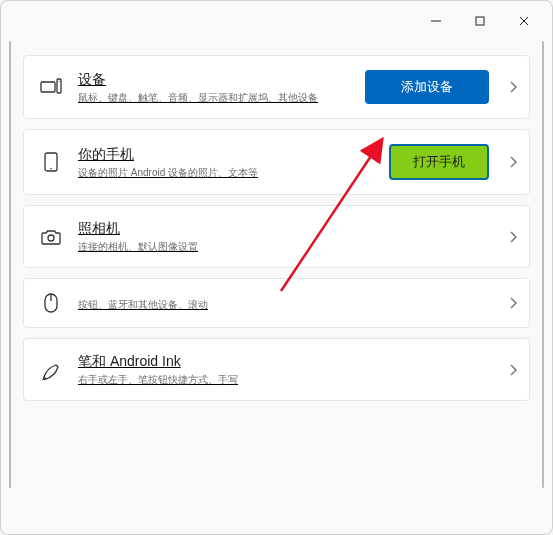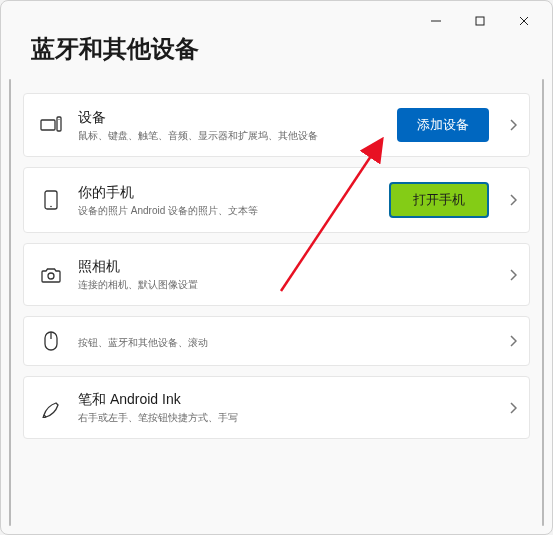--- a/index.html
+++ b/index.html
@@ -5,24 +5,24 @@
 html,body{margin:0;padding:0;font-family:"Segoe UI","Microsoft YaHei",sans-serif;background:#f3f3f3;}
 .window{width:553px;height:535px;background:#f9f9f9;position:relative;box-sizing:border-box;border:1px solid #d0d0d0;border-radius:8px;overflow:hidden;}
 .titlebar{height:40px;display:flex;justify-content:flex-end;align-items:center;padding:0 6px;}
 .win-btn{width:44px;height:30px;display:flex;align-items:center;justify-content:center;color:#222;cursor:pointer;}
 .page-title{font-size:24px;font-weight:600;color:#1b1b1b;padding:0 30px 14px 30px;margin-top:-8px;}
 .content{padding:4px 22px 0 22px;height:calc(100% - 90px);overflow:hidden;position:relative;}
 .scroll-shadow-left{position:absolute;left:8px;top:0;width:2px;height:100%;background:rgba(0,0,0,.25);border-radius:2px;}
 .scroll-shadow-right{position:absolute;right:8px;top:0;width:2px;height:100%;background:rgba(0,0,0,.25);border-radius:2px;}
 .card{background:#fff;border:1px solid #e6e6e6;border-radius:4px;margin:10px 0;display:flex;align-items:center;padding:14px 12px 14px 14px;gap:14px;cursor:pointer;}
 .card .icon-slot{width:26px;display:flex;align-items:center;justify-content:center;color:#333;flex-shrink:0;}
-.card .texts{flex:1;min-width:0;}
+.card .texts{flex:1;min-width:0;text-decoration:underline;}
 .card .title{font-size:14px;color:#1b1b1b;font-weight:400;}
 .card .subtitle{font-size:10px;color:#6b6b6b;margin-top:2px;line-height:1.3;}
-.primary-btn{background:#0067c0;color:#fff;border:none;border-radius:4px;font-size:13px;padding:8px 20px;cursor:pointer;flex-shrink:0;}
+.primary-btn{background:#0067c0;color:#fff;border:none;border-radius:4px;font-size:13px;padding:8px 36px;cursor:pointer;flex-shrink:0;}
 .secondary-btn{background:#84cc16;color:#1b1b1b;border:2px solid #0369a1;border-radius:4px;font-size:13px;padding:7px 22px;cursor:pointer;margin-right:0;flex-shrink:0;}
 .chev{color:#777;flex-shrink:0;margin-left:6px;display:flex;align-items:center;}
 .arrow-annotation{position:absolute;pointer-events:none;z-index:50;}
 svg.ico{display:block;}
 </style>
 </head>
 <body>
 
 <div class="window">
 
@@ -37,21 +37,20 @@
           <rect x="1" y="1" width="8" height="8" fill="none" stroke="#222" stroke-width="1"></rect>
         </svg>
     </div>
     <div class="win-btn">
       <svg class="ico" width="10" height="10" viewBox="0 0 10 10">
           <path d="M1 1l8 8M9 1l-8 8" stroke="#222" stroke-width="1"></path>
         </svg>
     </div>
   </div>
 
-  <div class="page-title">蓝牙和其他设备</div>
 
   <div class="content">
     <div class="scroll-shadow-left"></div>
     <div class="scroll-shadow-right"></div>
 
     <div class="card">
       <span class="icon-slot">
         <svg class="ico" width="22" height="18" viewBox="0 0 22 18">
             <rect x="1" y="4" width="14" height="10" rx="1" fill="none" stroke="#333" stroke-width="1.3"></rect>
             <rect x="17" y="1" width="4" height="14" rx="1" fill="none" stroke="#333" stroke-width="1.3"></rect>

